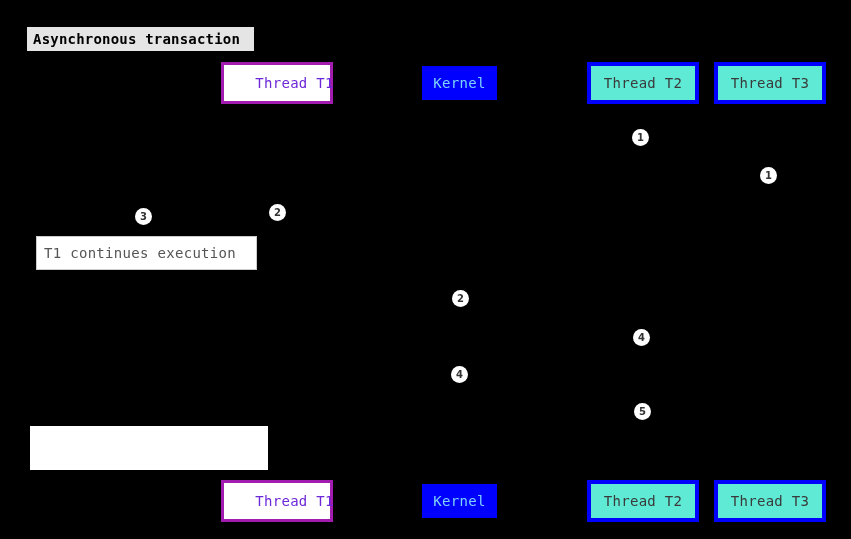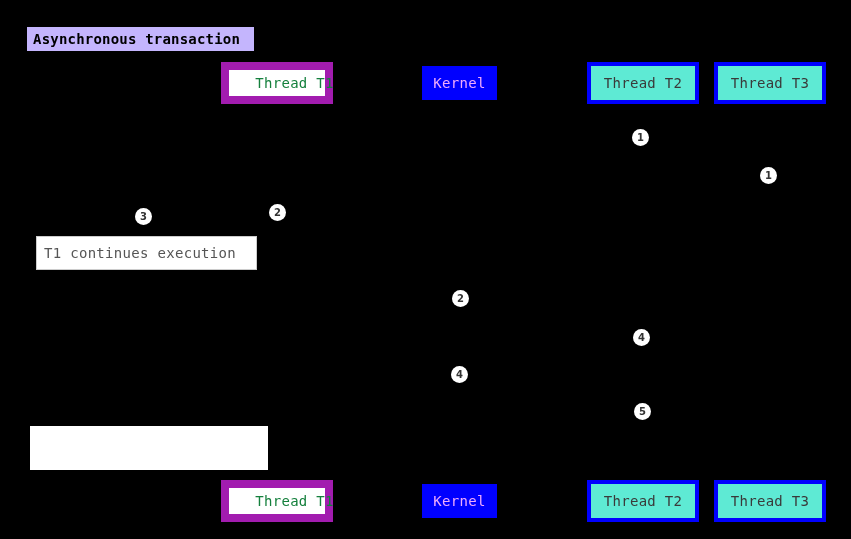--- a/index.html
+++ b/index.html
@@ -12,21 +12,21 @@
     width: 851px;
     height: 539px;
     background: #000000;
     overflow: hidden;
     font-family: "DejaVu Sans Mono", "Liberation Mono", monospace;
   }
 
   
   .title-box {
     position: absolute;
-    background: #c4b5fd;
+    background: #e5e5e5;
     color: #000000;
     border: 1px solid #000000;
     font-family: "DejaVu Sans Mono", "Liberation Mono", monospace;
     font-size: 14px;
     font-weight: bold;
     line-height: 1;
     letter-spacing: 0.2px;
     white-space: nowrap;
     display: flex;
     align-items: center;
@@ -41,33 +41,33 @@
     display: flex;
     align-items: center;
     justify-content: center;
     font-family: "DejaVu Sans Mono", "Liberation Mono", monospace;
     font-size: 14px;
     white-space: nowrap;
     letter-spacing: 0.3px;
   }
   .participant.red {
     background: #ffffff;
-    border: 8px solid #a21caf;
-    color: #15803d;
+    border: 3px solid #a21caf;
+    color: #6d28d9;
     padding-left: 35px;
   }
   .participant.blueborder {
     background: #5eead4;
     border: 4px solid #0000ff;
     color: #3a3a3a;
   }
   .participant.bluefill {
     background: #0000ff;
     border: none;
-    color: #f0abfc;
+    color: #7dd3fc;
     text-align: right;
   }
 
   
   .lifeline {
     position: absolute;
     width: 1px;
     background: #000000;
   }
 

